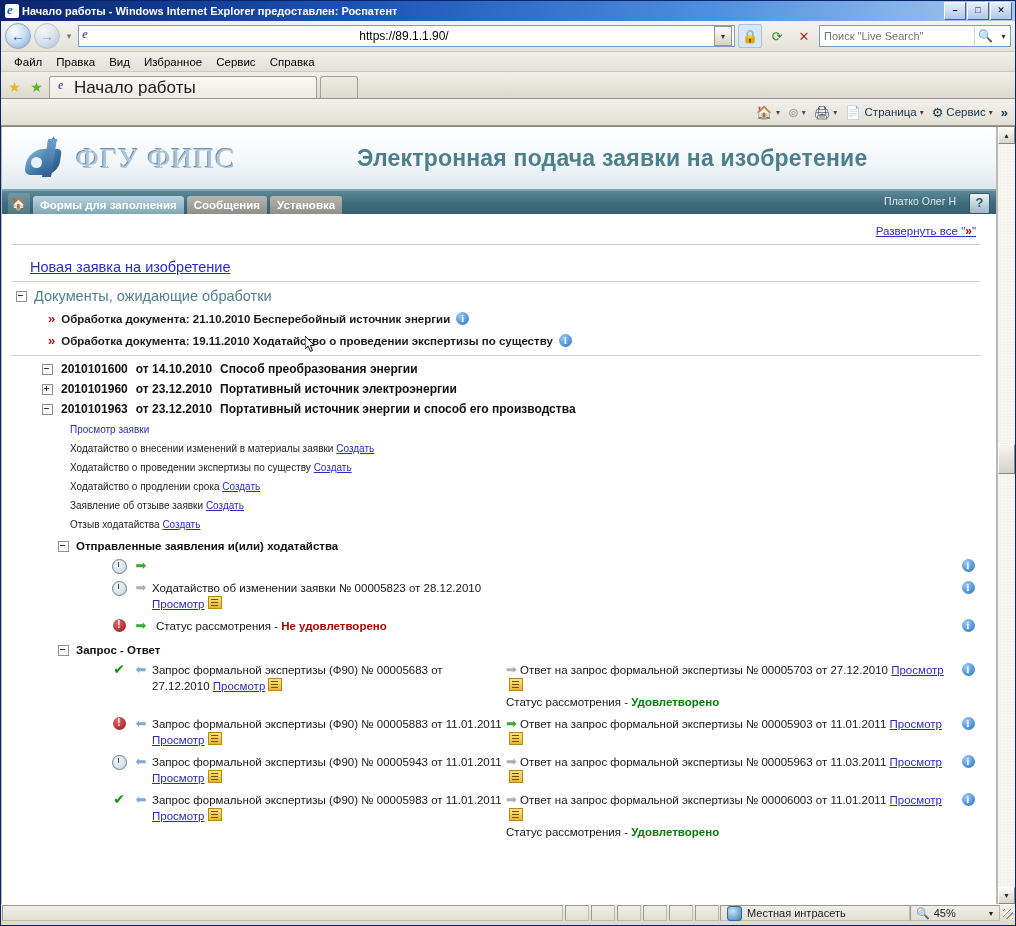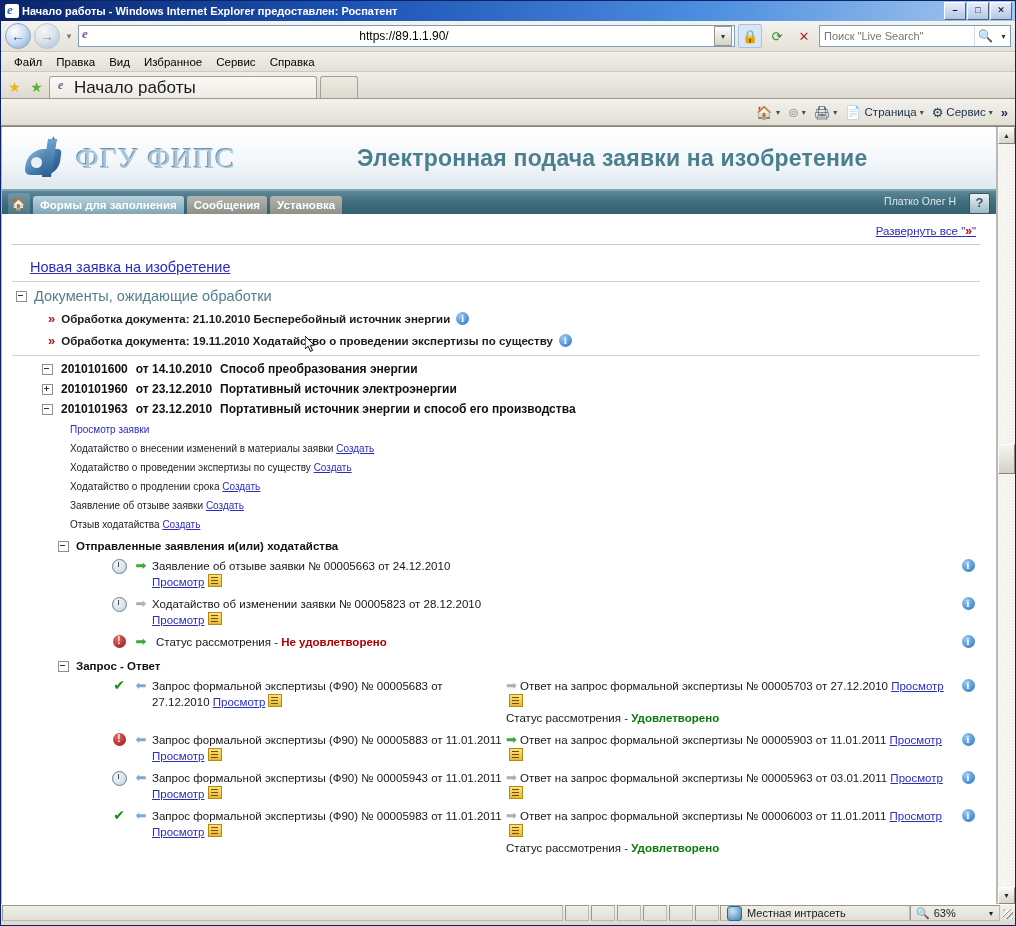--- a/index.html
+++ b/index.html
@@ -516,24 +516,20 @@
           <span>Отправленные заявления и(или) ходатайства</span>
         </div>
 
         <div class="itemrow">
           <span class="icol">
               <span class="clock"></span>
             </span>
           <span class="acol">
               <span class="arrgreen">➡</span>
             </span>
-          <span class="tcol">
-            <span>Заявление об отзыве заявки № 00005663 от 24.12.2010</span><br>
-            <span class="lnk">Просмотр</span><span class="note"></span>
-          </span>
           <span class="rcol"></span>
           <span class="icol2">
               <span class="infoi">i</span>
             </span>
         </div>
 
         <div class="itemrow">
           <span class="icol">
               <span class="clock"></span>
             </span>
@@ -619,21 +615,21 @@
             </span>
           <span class="acol">
               <span class="arrblue">⬅</span>
             </span>
           <span class="tcol">
             <span>Запрос формальной экспертизы (Ф90) № 00005943 от 11.01.2011</span>
             <span class="lnk">Просмотр</span><span class="note"></span>
           </span>
           <span class="rcol">
             <span class="arrgray">➡</span>
-            <span>Ответ на запрос формальной экспертизы № 00005963 от 03.01.2011</span>
+            <span>Ответ на запрос формальной экспертизы № 00005963 от 11.03.2011</span>
             <span class="lnk">Просмотр</span><span class="note"></span>
           </span>
           <span class="icol2">
               <span class="infoi">i</span>
             </span>
         </div>
 
         <div class="itemrow">
           <span class="icol">
               <span class="check">✔</span>
@@ -682,19 +678,19 @@
     <span class="stcell" style="width:24px;"></span>
     <span class="stcell" style="width:24px;"></span>
     <span class="stcell" style="width:24px;"></span>
     <span class="stcell" style="width:24px;"></span>
     <span class="stzone">
       <span class="globe"></span>
       <span>Местная интрасеть</span>
     </span>
     <span class="stzoom">
       <span class="zoomglass">🔍</span>
-      <span>63%</span>
+      <span>45%</span>
       <span style="margin-left:auto;margin-right:6px;font-size:8px;">▾</span>
     </span>
     <span class="grip"></span>
   </div>
 
 </div>
 
 </body></html>

